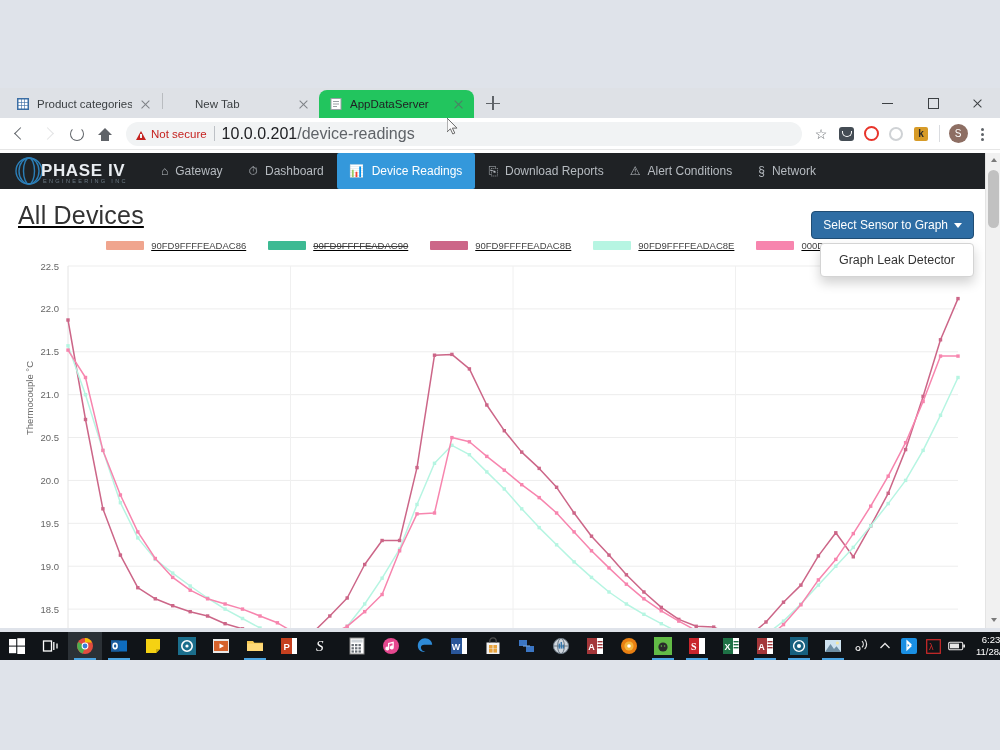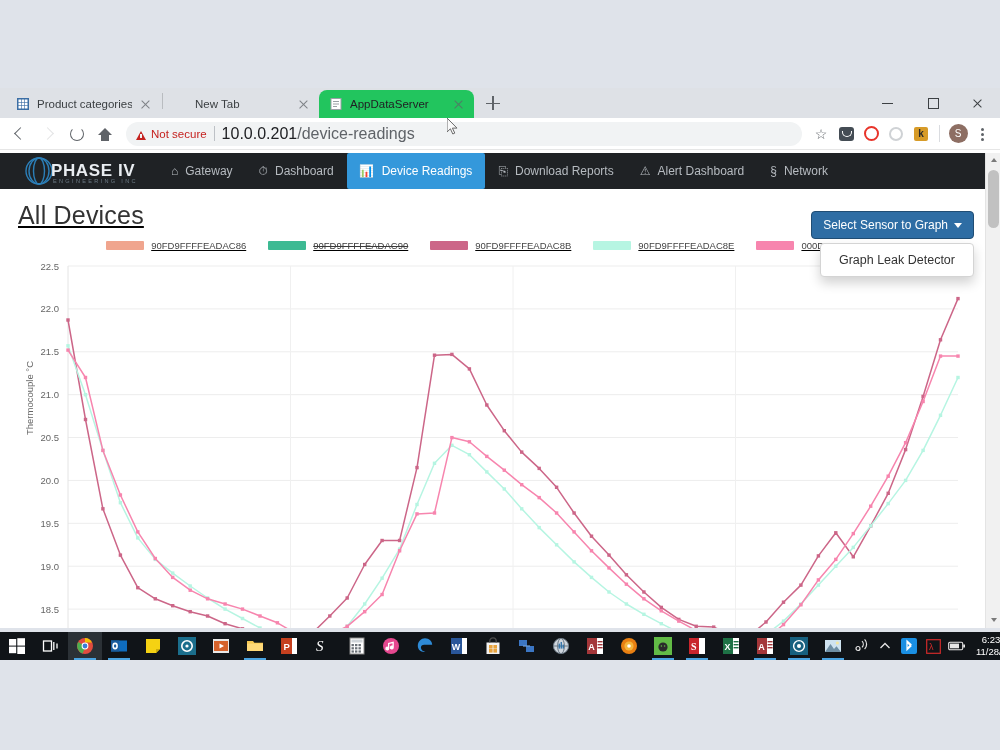--- a/index.html
+++ b/index.html
@@ -69,21 +69,21 @@
   .kebab { width: 20px; height: 22px; position: relative; }
   .kebab span { position: absolute; left: 9px; width: 3px; height: 3px; border-radius: 50%; background: #5f6368; }
   .kebab span:nth-child(1){ top: 5px; } .kebab span:nth-child(2){ top: 10px; } .kebab span:nth-child(3){ top: 15px; }
 
   
   .cursor { position: absolute; left: 447px; top: 118px; width: 12px; height: 18px; z-index: 60; }
 
   
   .page { position: absolute; left: 0; top: 153px; width: 1000px; height: 475px; background: #fff; overflow: hidden; }
 
-  .navbar { height: 36px; background: #1f2225; display: flex; align-items: center; padding-left: 24px; position: relative; }
+  .navbar { height: 36px; background: #1f2225; display: flex; align-items: center; padding-left: 14px; position: relative; }
   .logo { width: 134px; height: 34px; display: flex; align-items: center; position: relative; }
   .nav-items { display: flex; align-items: stretch; height: 36px; }
   .nav-item { display: flex; align-items: center; gap: 7px; padding: 0 13px; color: #b6bbc0; font-size: 12px; height: 36px; }
   .nav-item.active { background: #3498db; color: #fff; border-radius: 2px; }
   .nav-ico { font-size: 12px; display: inline-block; line-height: 1; }
 
   .content { position: relative; padding: 0 16px; text-decoration: underline; }
   .page-title { font-size: 25px; font-weight: normal; color: #333; margin: 12px 0 4px 2px; letter-spacing: .2px; }
 
   .sensor-wrap { position: absolute; right: 26px; top: 10px; z-index: 25; }
@@ -269,21 +269,21 @@
         <div class="nav-item active">
           <span class="nav-ico">📊</span>
           <span>Device Readings</span>
         </div>
         <div class="nav-item">
           <span class="nav-ico">⎘</span>
           <span>Download Reports</span>
         </div>
         <div class="nav-item">
           <span class="nav-ico">⚠</span>
-          <span>Alert Dashboard</span>
+          <span>Alert Conditions</span>
         </div>
         <div class="nav-item">
           <span class="nav-ico">§</span>
           <span>Network</span>
         </div>
       </div>
     </div>
 
     <div class="content">
       <h1 class="page-title">All Devices</h1>

